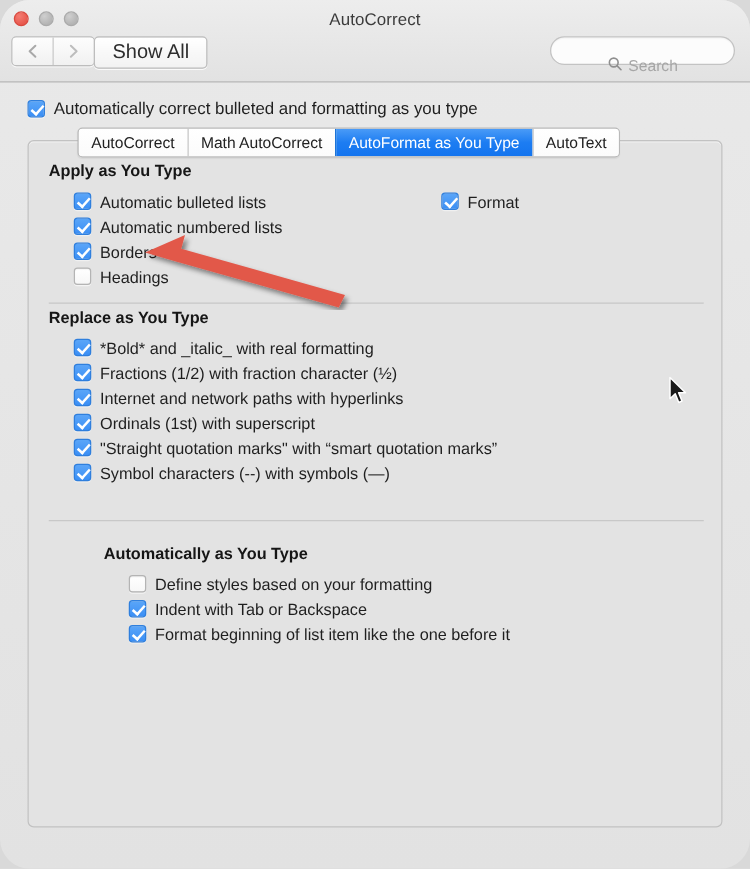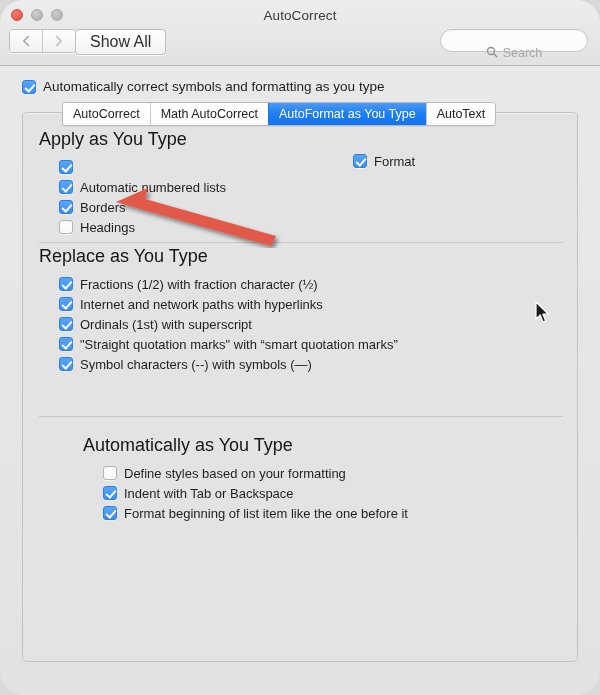--- a/index.html
+++ b/index.html
@@ -196,22 +196,22 @@
     height: 550px;
     background: #e3e3e3;
     border: 1px solid #c2c2c2;
     border-radius: 5px;
     box-sizing: border-box;
     box-shadow: inset 0 1px 0 rgba(255,255,255,0.5);
   }
 
   .section { position: absolute; left: 16px; }
   .section-title {
-    font-size: 18px;
-    font-weight: normal;
+    font-size: 13px;
+    font-weight: bold;
     color: #161616;
     margin-bottom: 7px;
   }
   .cb-row {
     display: flex;
     align-items: center;
     gap: 7px;
     height: 20px;
     margin-bottom: 0px;
   }
@@ -329,38 +329,39 @@
             </svg>
           </span>
           <span class="search-placeholder">Search</span>
         </div>
       </div>
     </div>
   </div>
 
   <div class="master-row">
     <div class="checkbox on"></div>
-    <span class="cb-label">Automatically correct symbols and formatting as you type</span>
+    <span class="cb-label">Automatically correct bulleted and formatting as you type</span>
   </div>
 
   <div class="tabbar">
     <div class="tab">AutoCorrect</div>
     <div class="tab">Math AutoCorrect</div>
     <div class="tab selected">AutoFormat as You Type</div>
     <div class="tab">AutoText</div>
   </div>
 
   <div class="panel">
 
     <div class="section" style="top:16px;">
       <div class="section-title">Apply as You Type</div>
 
       <div class="indent">
         <div class="cb-row">
           <div class="checkbox on"></div>
+          <span class="cb-label">Automatic bulleted lists</span>
         </div>
         <div class="cb-row">
           <div class="checkbox on"></div>
           <span class="cb-label">Automatic numbered lists</span>
         </div>
         <div class="cb-row">
           <div class="checkbox on"></div>
           <span class="cb-label">Borders</span>
         </div>
         <div class="cb-row">
@@ -376,20 +377,24 @@
         </div>
       </div>
     </div>
 
     <div class="divider" style="top:129px;"></div>
 
     <div class="section" style="top:133px;">
       <div class="section-title">Replace as You Type</div>
 
       <div class="indent">
+        <div class="cb-row">
+          <div class="checkbox on"></div>
+          <span class="cb-label">*Bold* and _italic_ with real formatting</span>
+        </div>
         <div class="cb-row">
           <div class="checkbox on"></div>
           <span class="cb-label">Fractions (1/2) with fraction character (½)</span>
         </div>
         <div class="cb-row">
           <div class="checkbox on"></div>
           <span class="cb-label">Internet and network paths with hyperlinks</span>
         </div>
         <div class="cb-row">
           <div class="checkbox on"></div>

